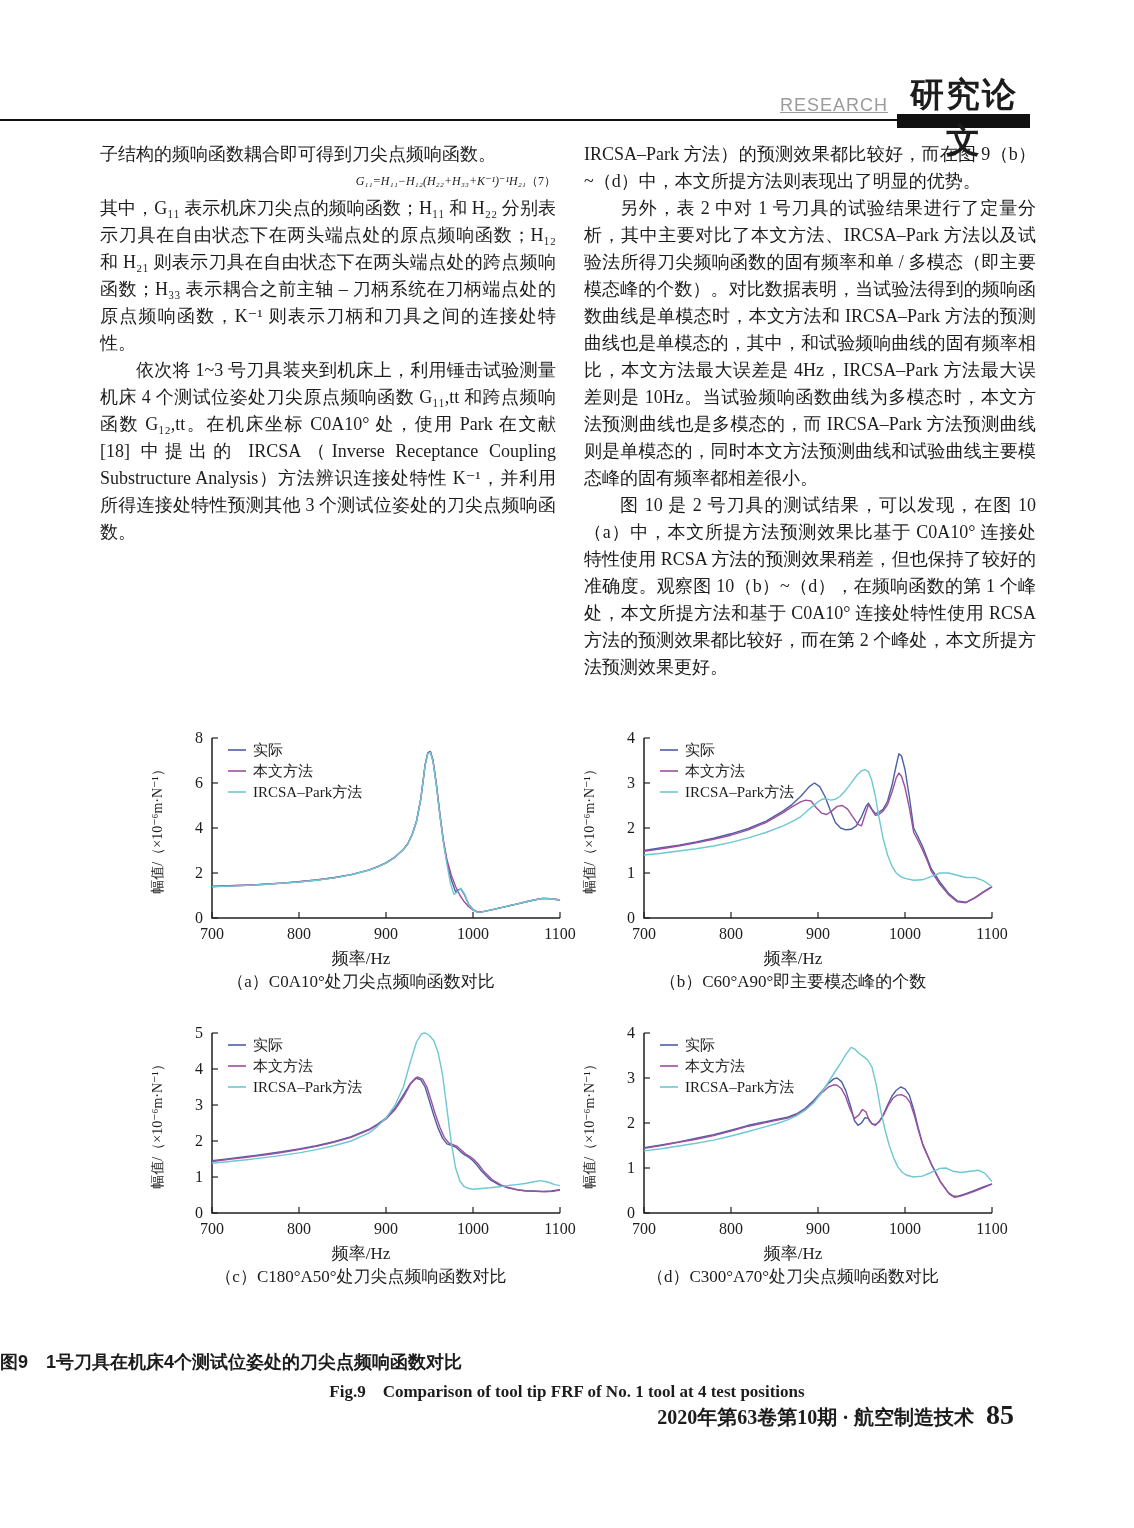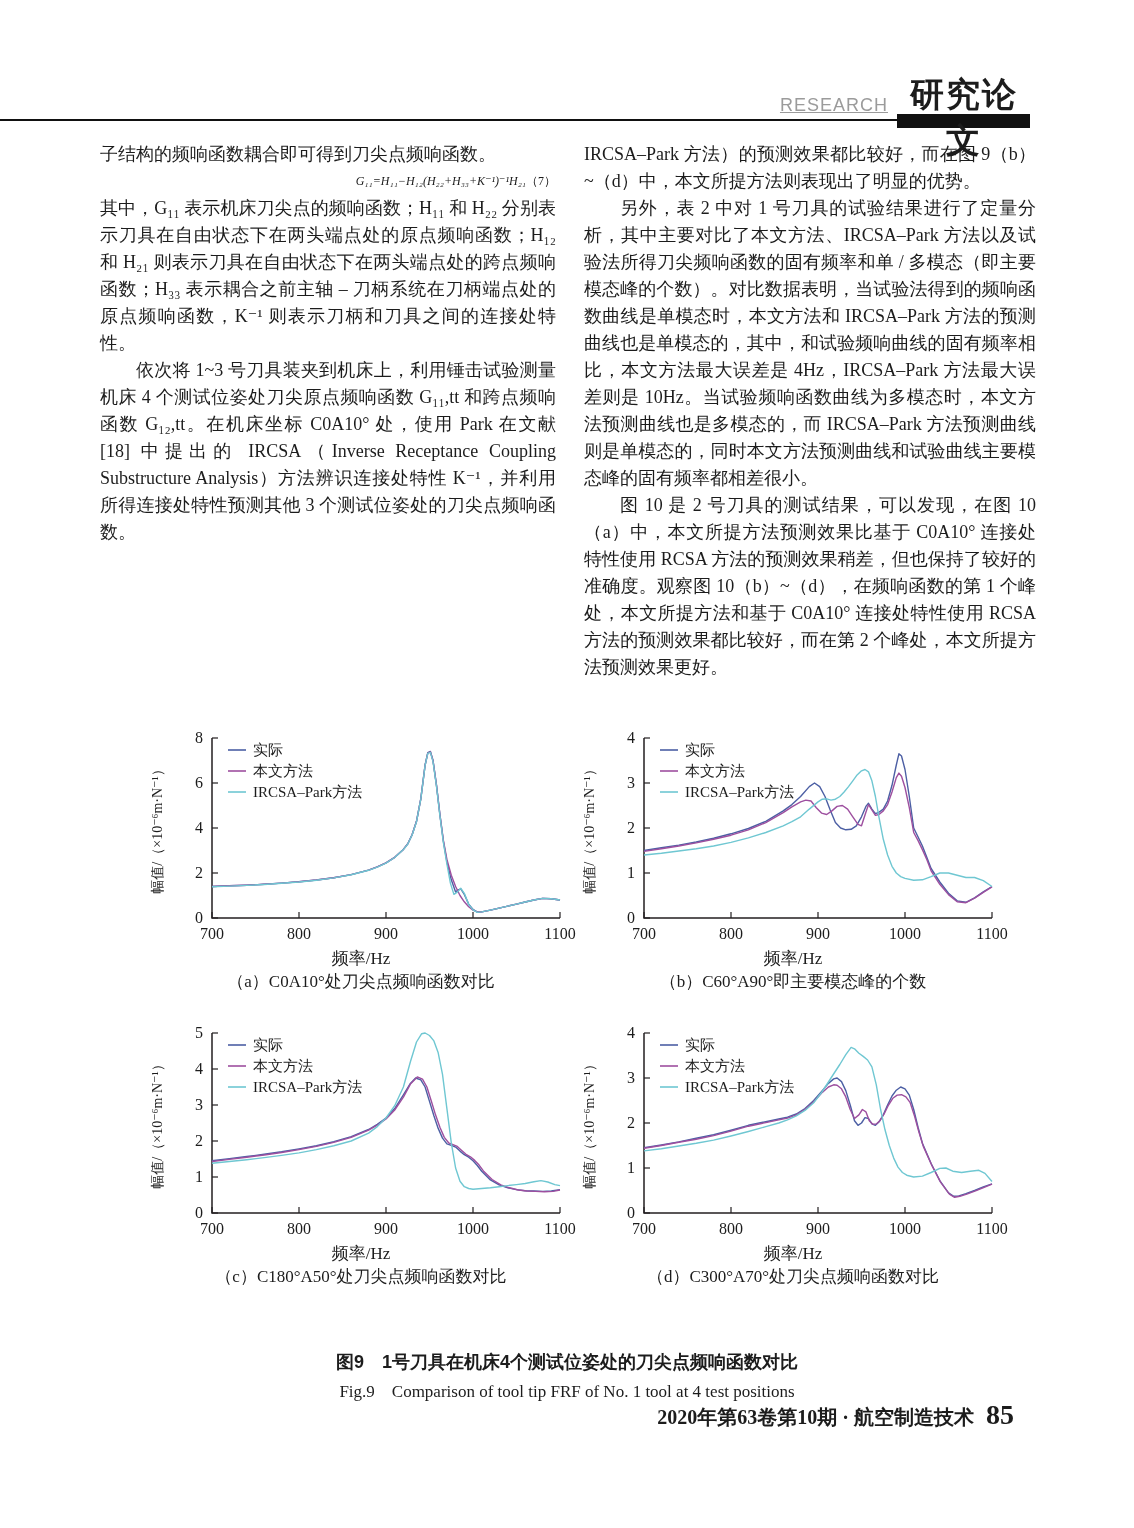--- a/index.html
+++ b/index.html
@@ -28,24 +28,24 @@
   .figures{position:absolute;top:728px;left:146px;width:862px;
            display:grid;grid-template-columns:430px 430px;column-gap:2px;row-gap:30px;}
   .chart{width:430px;margin:0;}
   .chart svg{overflow:visible;display:block;}
   .chart .xlabel{text-align:center;font-size:17px;margin-top:3px;}
   .chart .subcap{text-align:center;font-size:17px;margin-top:0;}
   text.tick{font-size:16px;font-family:"Liberation Serif","DejaVu Serif",serif;fill:#1c1c1c;}
   text.ylab{font-size:14px;font-family:"Liberation Serif","DejaVu Serif",serif;fill:#1c1c1c;}
   text.legend{font-size:15px;font-family:"Liberation Serif","DejaVu Serif",serif;fill:#1c1c1c;}
   
-  .figcap-cn{position:absolute;top:1350px;left:0;width:100%;text-align:center;
+  .figcap-cn{position:absolute;top:1350px;left:0;width:100%;
              font-family:"Liberation Sans","DejaVu Sans",sans-serif;font-weight:bold;font-size:18px;}
   .figcap-en{position:absolute;top:1380px;left:0;width:100%;text-align:center;
-             font-weight:normal;font-size:17px;}
+             font-weight:bold;font-size:17px;}
   .footer{position:absolute;top:1399px;right:120px;font-weight:bold;font-size:20px;}
   .footer .pagenum{font-size:28px;margin-left:12px;}
 </style>
 </head>
 <body>
 
 <div class="page">
 
   <div class="h-rule"></div>
   <div class="h-bar"></div>

